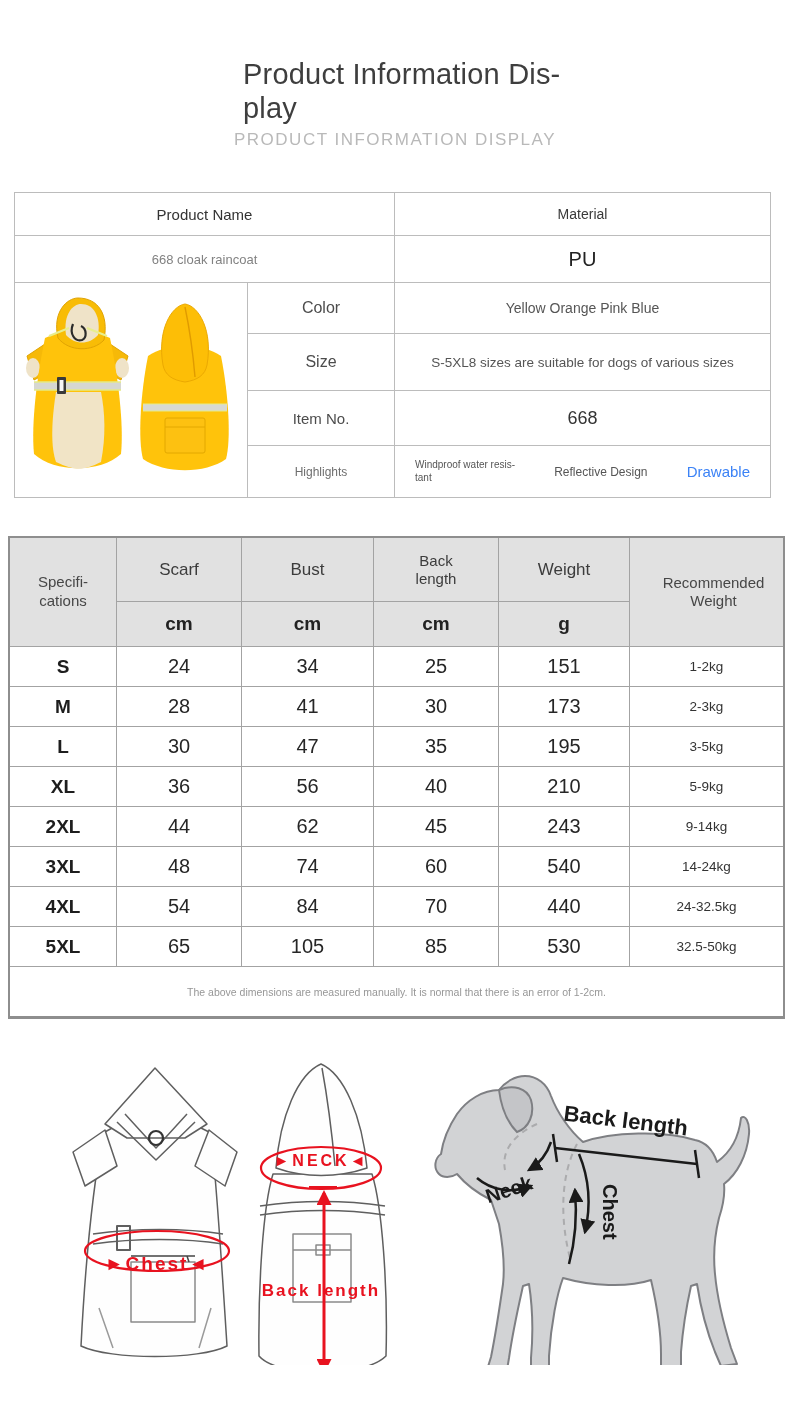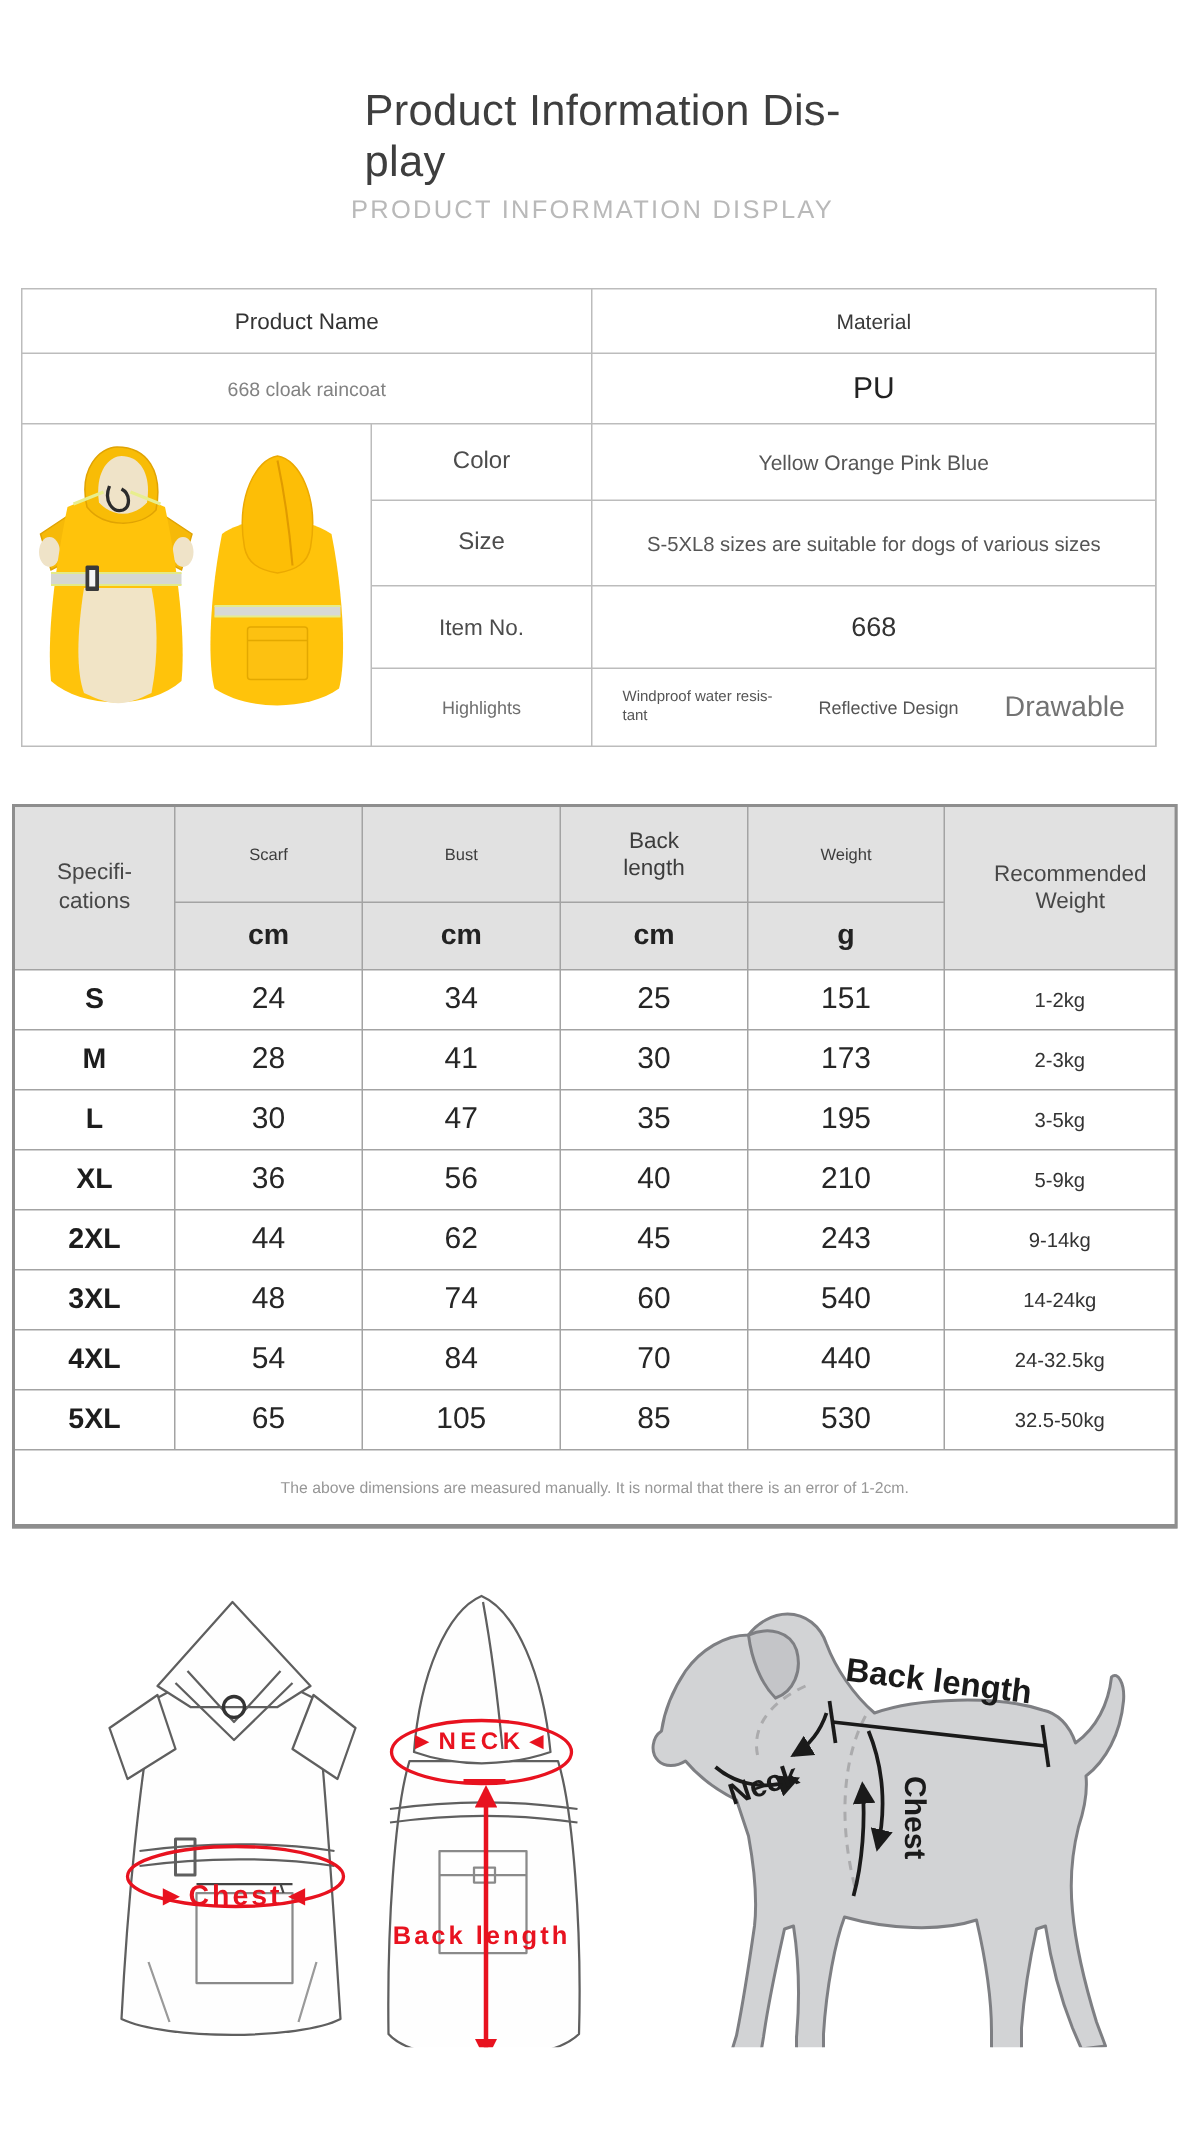--- a/index.html
+++ b/index.html
@@ -31,34 +31,34 @@
   .it-pnv{grid-column:1/3;grid-row:2;font-size:13px;color:#828282;}
   .it-matv{grid-column:3;grid-row:2;font-size:20px;color:#222;}
   .it-img{grid-column:1;grid-row:3/7;position:relative;}
   .it-lab{grid-column:2;font-size:16px;color:#4c4c4c;}
   .it-val{grid-column:3;font-size:13.5px;color:#555;}
   .it-lab.small{font-size:12px;color:#6e6e6e;}
   .it-item-v{font-size:18px;color:#333;}
   .hl-cell{display:flex;align-items:center;justify-content:space-between;padding:0 20px;background:#fff;text-align:center;}
   .hl-1{font-size:10px;color:#555;white-space:pre-line;text-align:left;line-height:1.25;}
   .hl-2{font-size:12px;color:#555;}
-  .hl-3{font-size:19px;color:#737373;}
+  .hl-3{font-size:15px;color:#3b82f6;}
   
   .size-table{
     position:absolute;left:8px;top:536px;
     display:grid;
     grid-template-columns:106px 124px 131px 124px 130px 153px;
     grid-template-rows:63px 44px repeat(8,39px) 49px;
     gap:1px;background:#a3a3a3;
     border:2px solid #8e8e8e;border-bottom-width:3px;
   }
   .size-table .cell{background:#fff;display:flex;align-items:center;justify-content:center;text-align:center;}
   .size-table .hd{background:#e1e1e1;}
   .st-spec{grid-column:1;grid-row:1/3;font-size:15px;color:#474747;white-space:pre-line;line-height:1.25;justify-content:flex-start;padding-left:0;text-align:left;}
-  .st-col{font-size:11px;color:#3c3c3c;}
+  .st-col{font-size:17px;color:#3c3c3c;}
   .st-col.wrap{font-size:15px;white-space:pre-line;line-height:1.15;}
   .st-unit{font-size:19px;font-weight:700;color:#222;}
   .st-rec{grid-column:6;grid-row:1/3;font-size:15px;color:#474747;white-space:pre-line;line-height:1.2;justify-content:flex-start;padding-left:14px;text-align:left;}
   .st-size{font-weight:700;font-size:19px;color:#1d1d1d;}
   .st-num{font-size:20px;color:#262626;font-weight:500;}
   .st-kg{font-size:13.5px;color:#333;}
   .st-note{grid-column:1/7;grid-row:11;font-size:10.5px;color:#979797;}
   
   .abs{position:absolute;}
   svg text{font-family:"Liberation Sans",sans-serif;}

